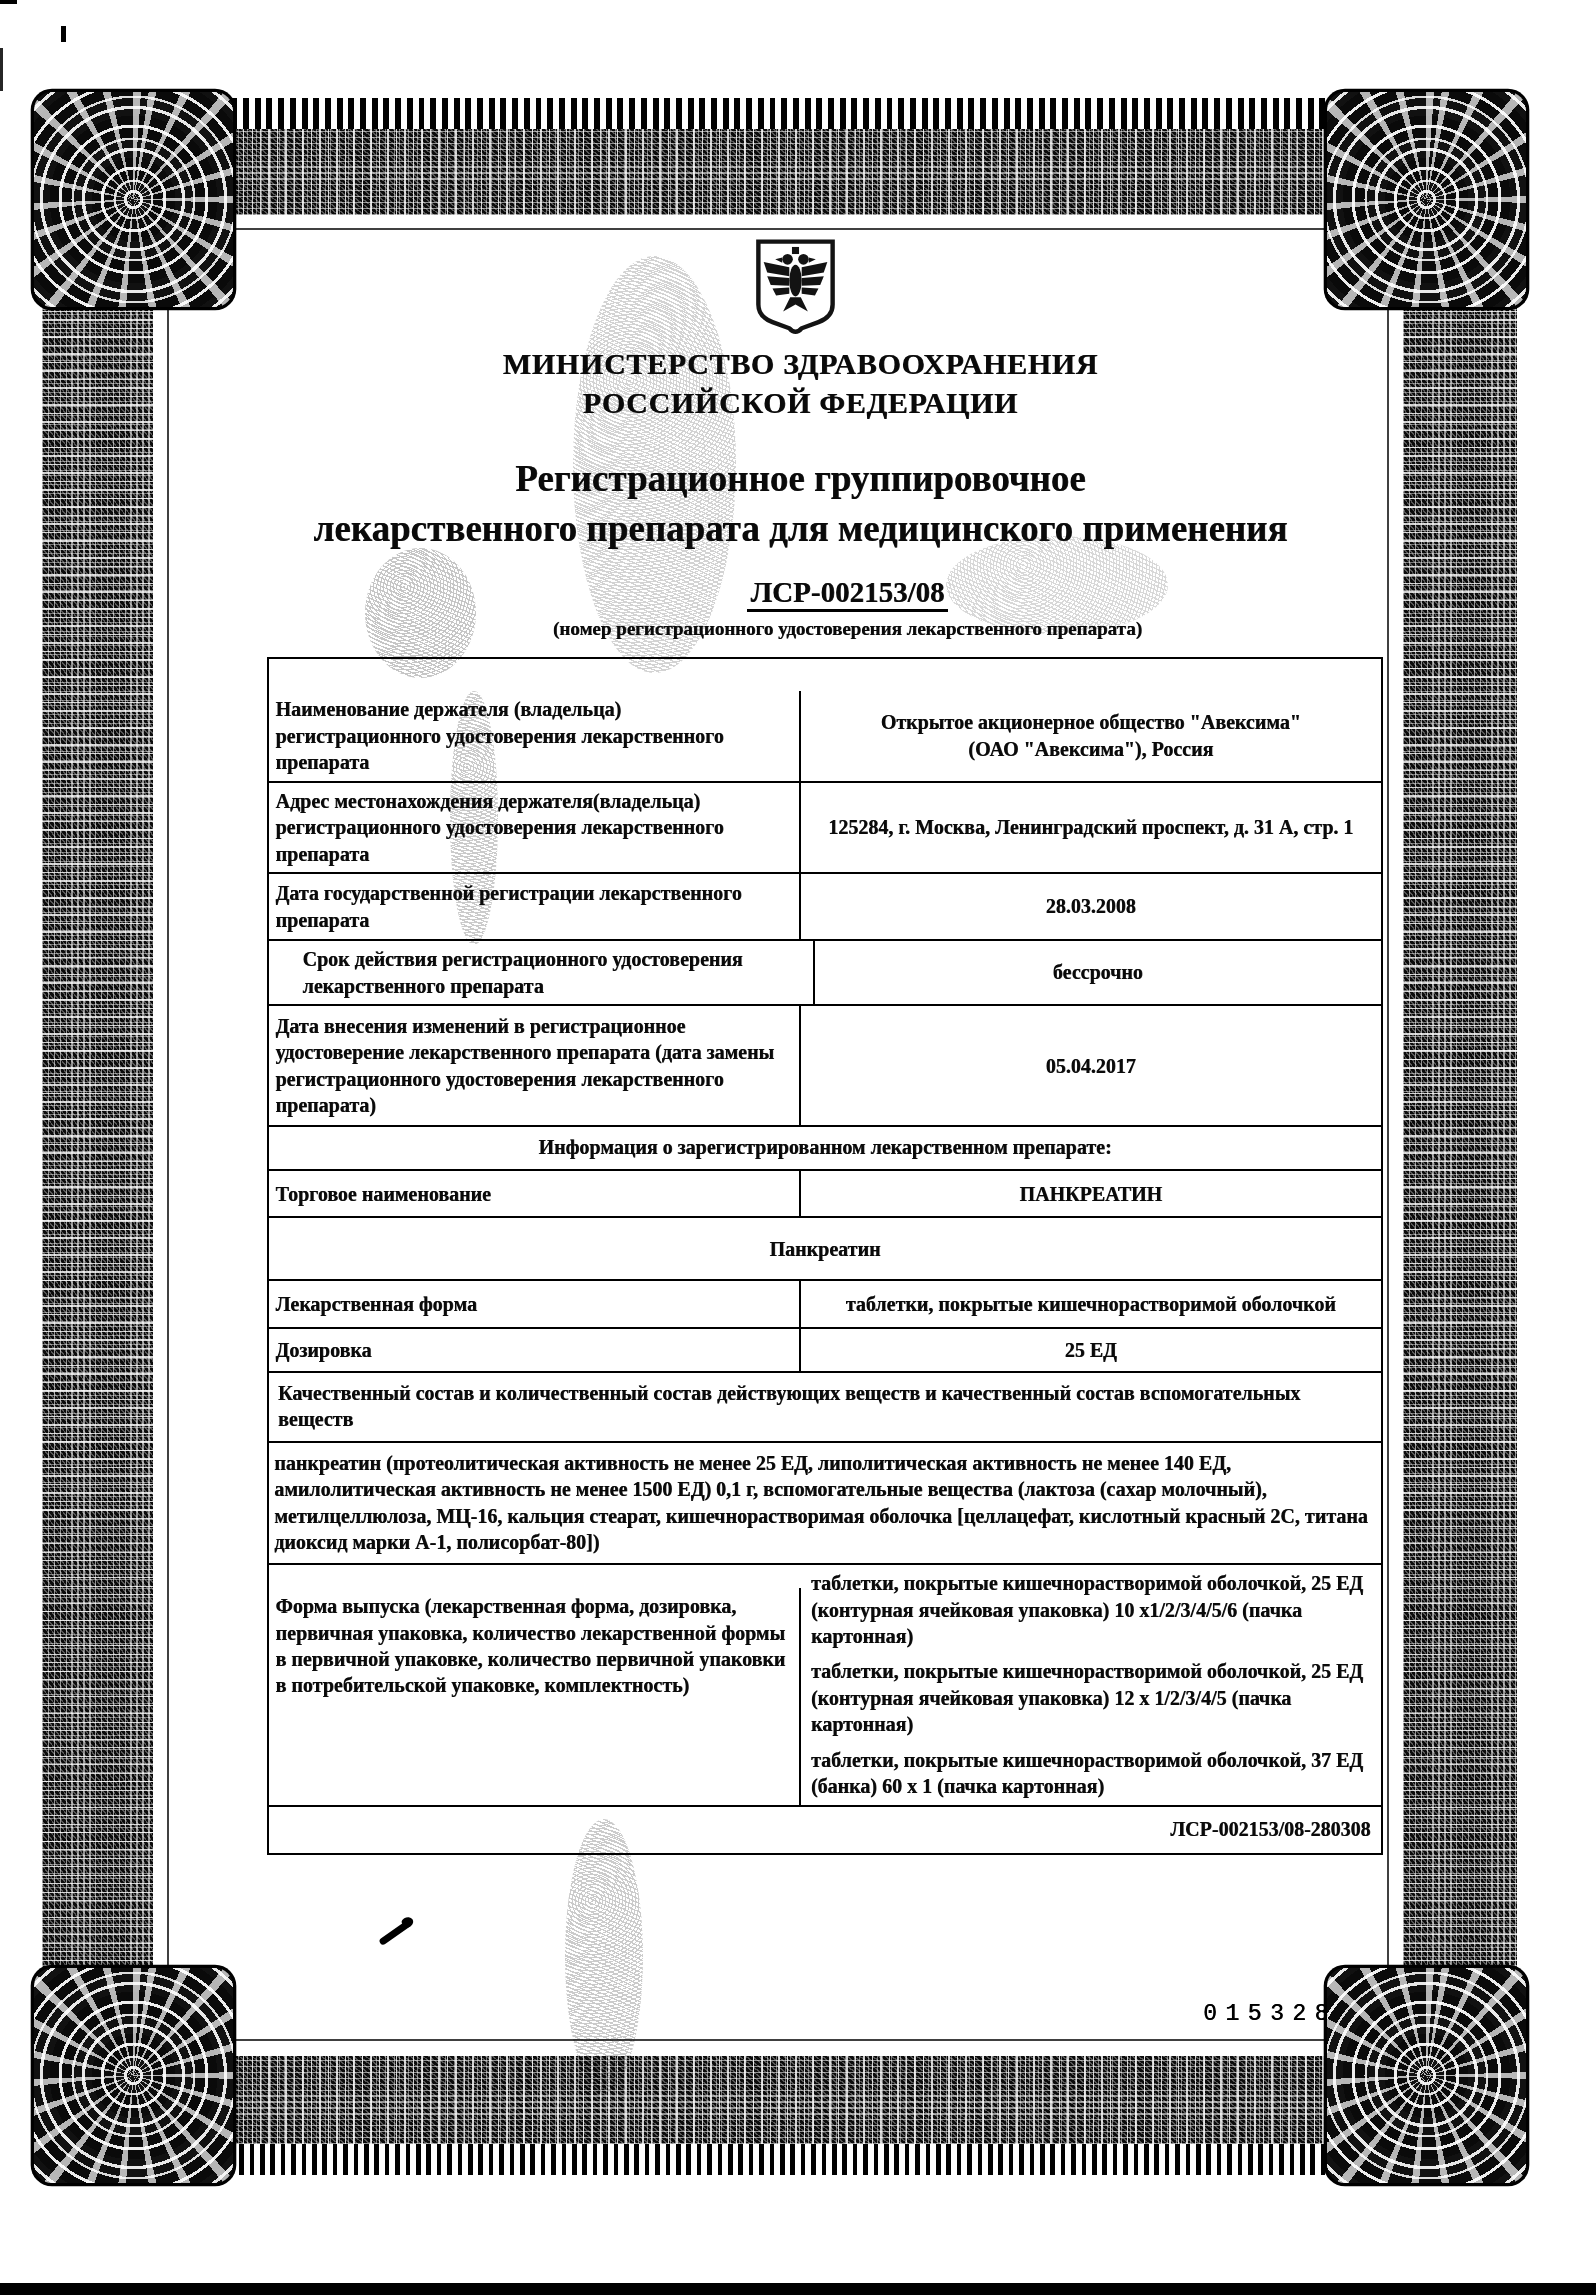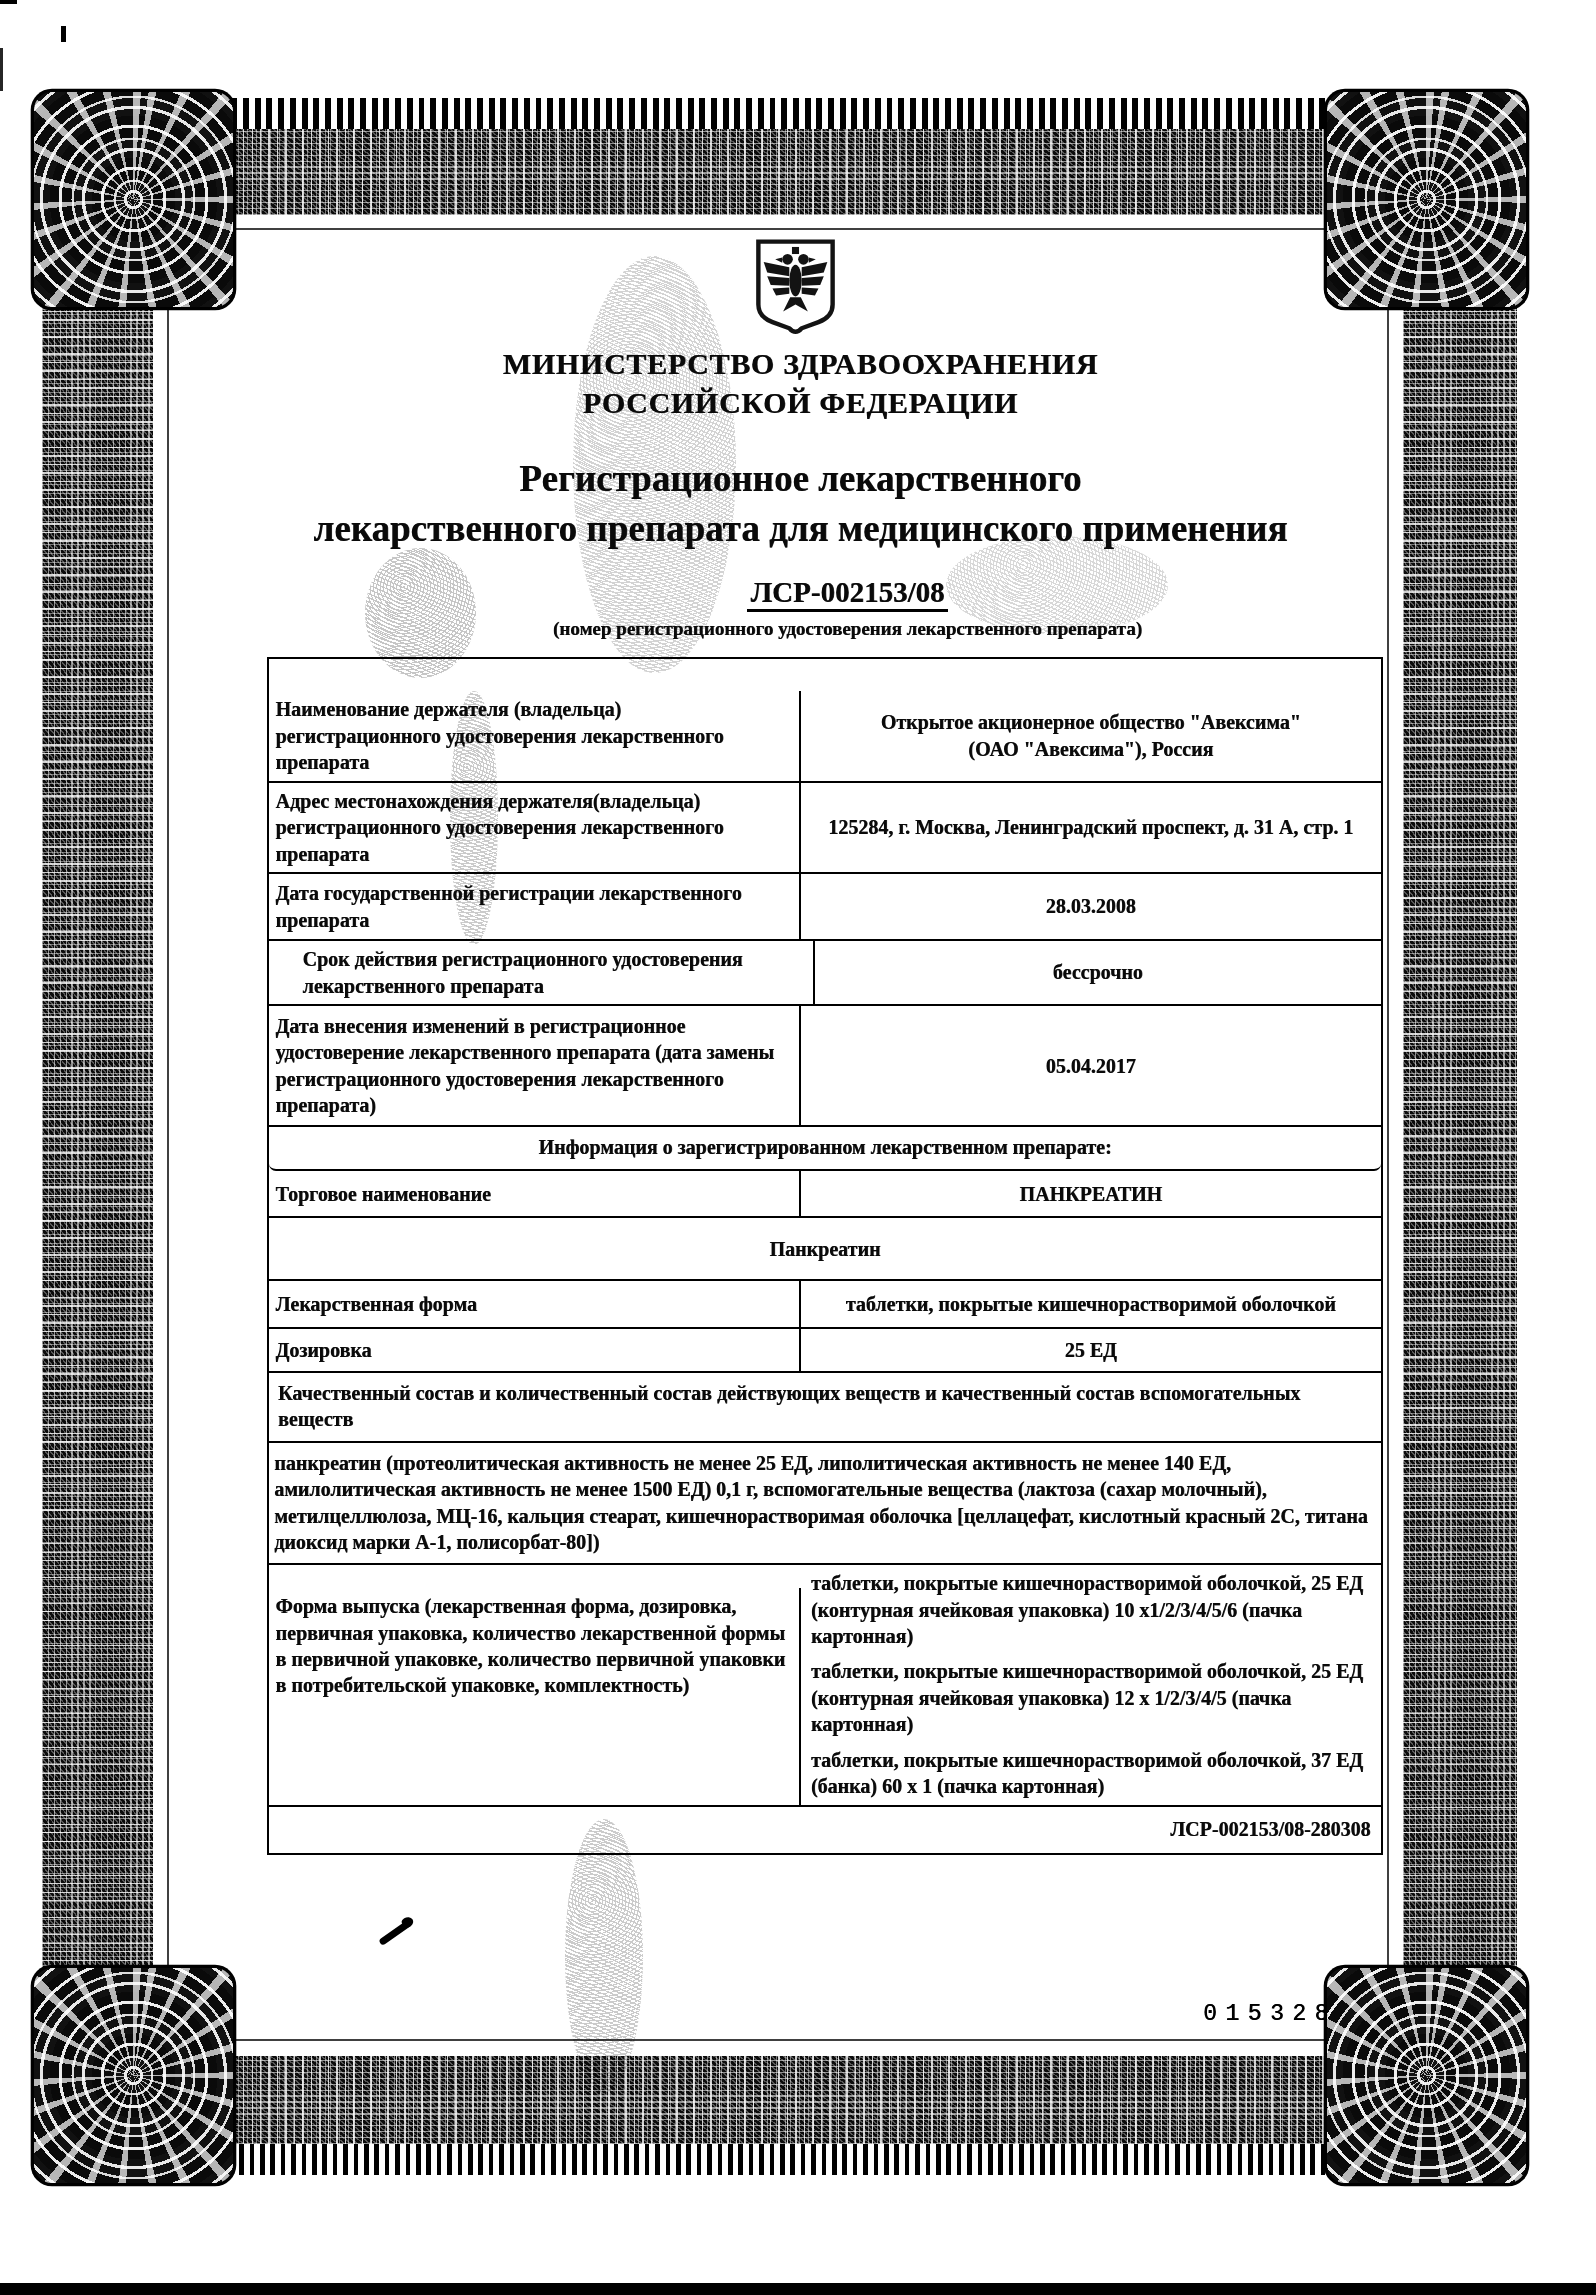--- a/index.html
+++ b/index.html
@@ -87,21 +87,21 @@
   .trow { display:flex; border-bottom:2.6px solid #000; }
   .trow:last-child { border-bottom:none; }
   .tlabel { width:47.8%; border-right:2.6px solid #000; padding:5.2px 9px 5.2px 6.5px;
     display:flex; flex-direction:column; justify-content:center; }
   .tlabel.top { justify-content:flex-start;margin-top:23px; }
   .tvalue { flex:1; display:flex; align-items:center; justify-content:center;
     text-align:center; padding:5.2px 10.4px; }
   .tvalue.left { text-align:left; justify-content:flex-end; }
   .tvalue.top { align-items:flex-start; flex-direction:column; justify-content:flex-start; }
   .trow-full { display:block; border-bottom:2.6px solid #000; padding:6.5px 9px; }
-  .trow-full.center { text-align:center;border-radius:7px; }
+  .trow-full.center { text-align:center; }
   .trow-full.para { font-weight:700; padding:6.5px 6.5px 7.8px 5.2px; }
   .pre { white-space:pre-line; }
   .vblock { margin-bottom:9px; }
   .vblock:last-child { margin-bottom:0; }
 
   .r1  { min-height:87px;margin-top:32px; } .r2  { min-height:89px; } .r3  { min-height:67px; }
   .r4  { min-height:64px;padding-left:27px;  } .r5  { min-height:121px; } .r6  { min-height:44px;  }
   .r7  { min-height:47px;  } .r8  { min-height:63px;  } .r9  { min-height:48px;  }
   .r10 { min-height:44px;  } .r11 { min-height:70px; } .r12 { min-height:117px; }
   .r13 { min-height:228px; } .r14 { min-height:46px;  }
@@ -158,21 +158,21 @@
     </g>
   </svg>
 </div>
 
 <div class="ministry ink">
   <div>МИНИСТЕРСТВО ЗДРАВООХРАНЕНИЯ</div>
   <div>РОССИЙСКОЙ ФЕДЕРАЦИИ</div>
 </div>
 
 <div class="main-title ink">
-  <div>Регистрационное лекарственного</div>
+  <div>Регистрационное группировочное</div>
   <div>лекарственного препарата для медицинского применения</div>
 </div>
 
 <div class="regnum ink">
   <span>ЛСР-002153/08</span>
 </div>
 <div class="regnum-caption ink">(номер регистрационного удостоверения лекарственного препарата)</div>
 
 <div class="doc-table ink">
 

